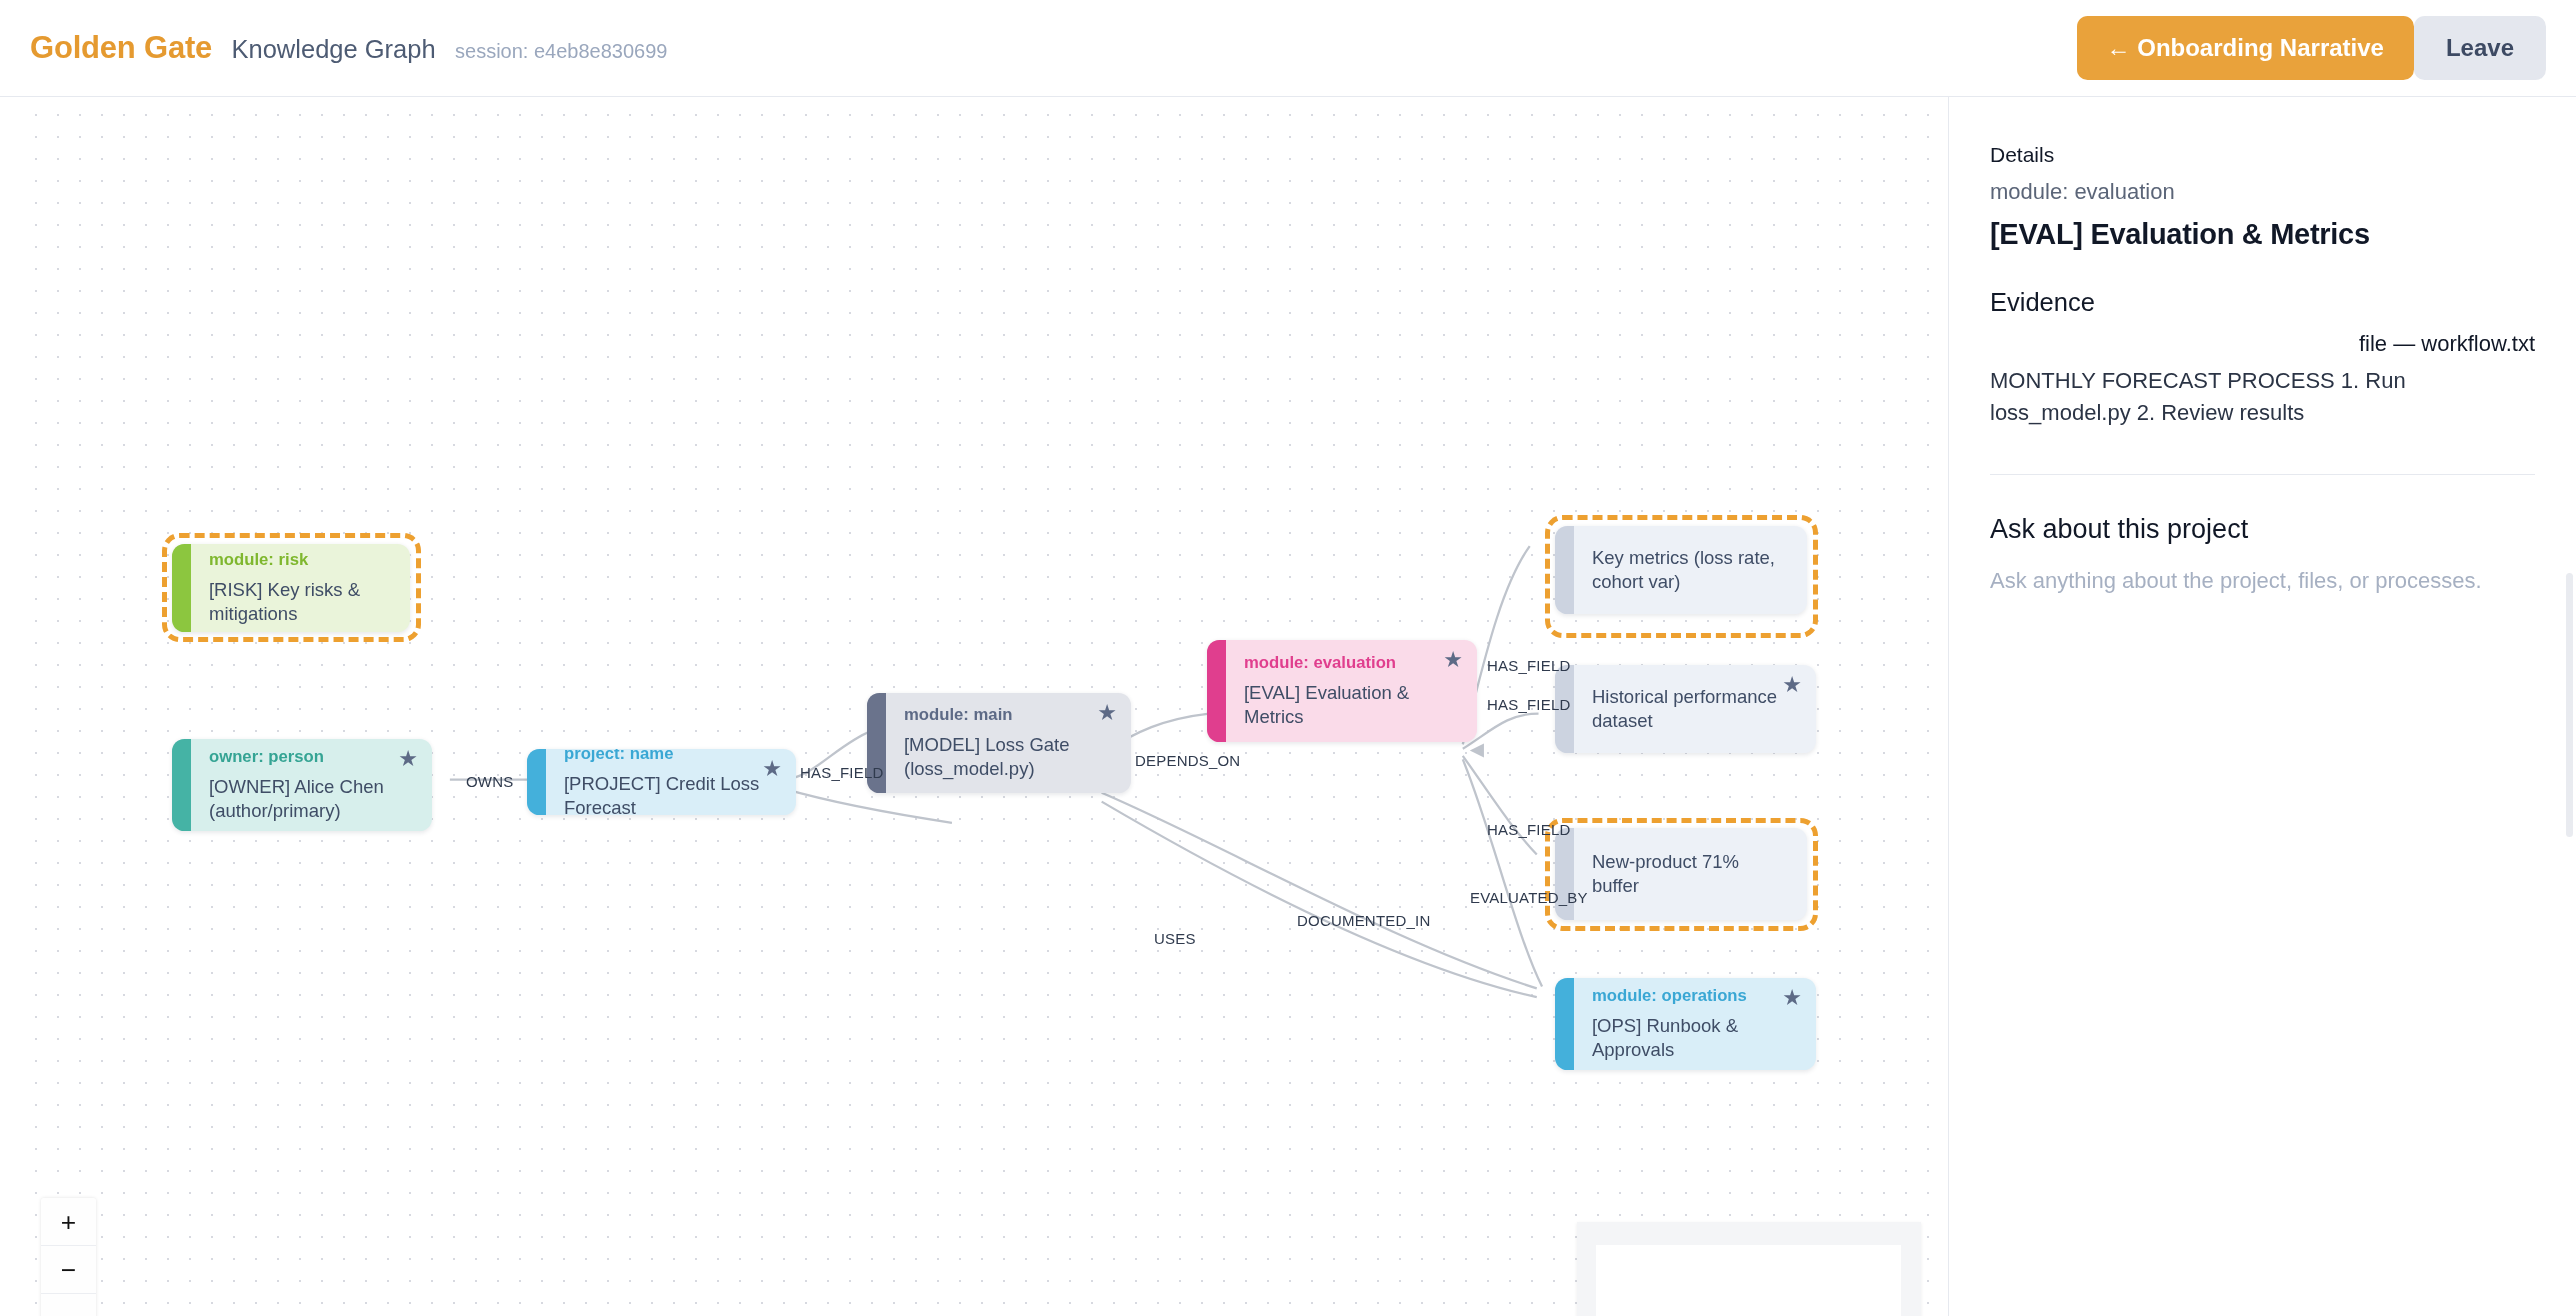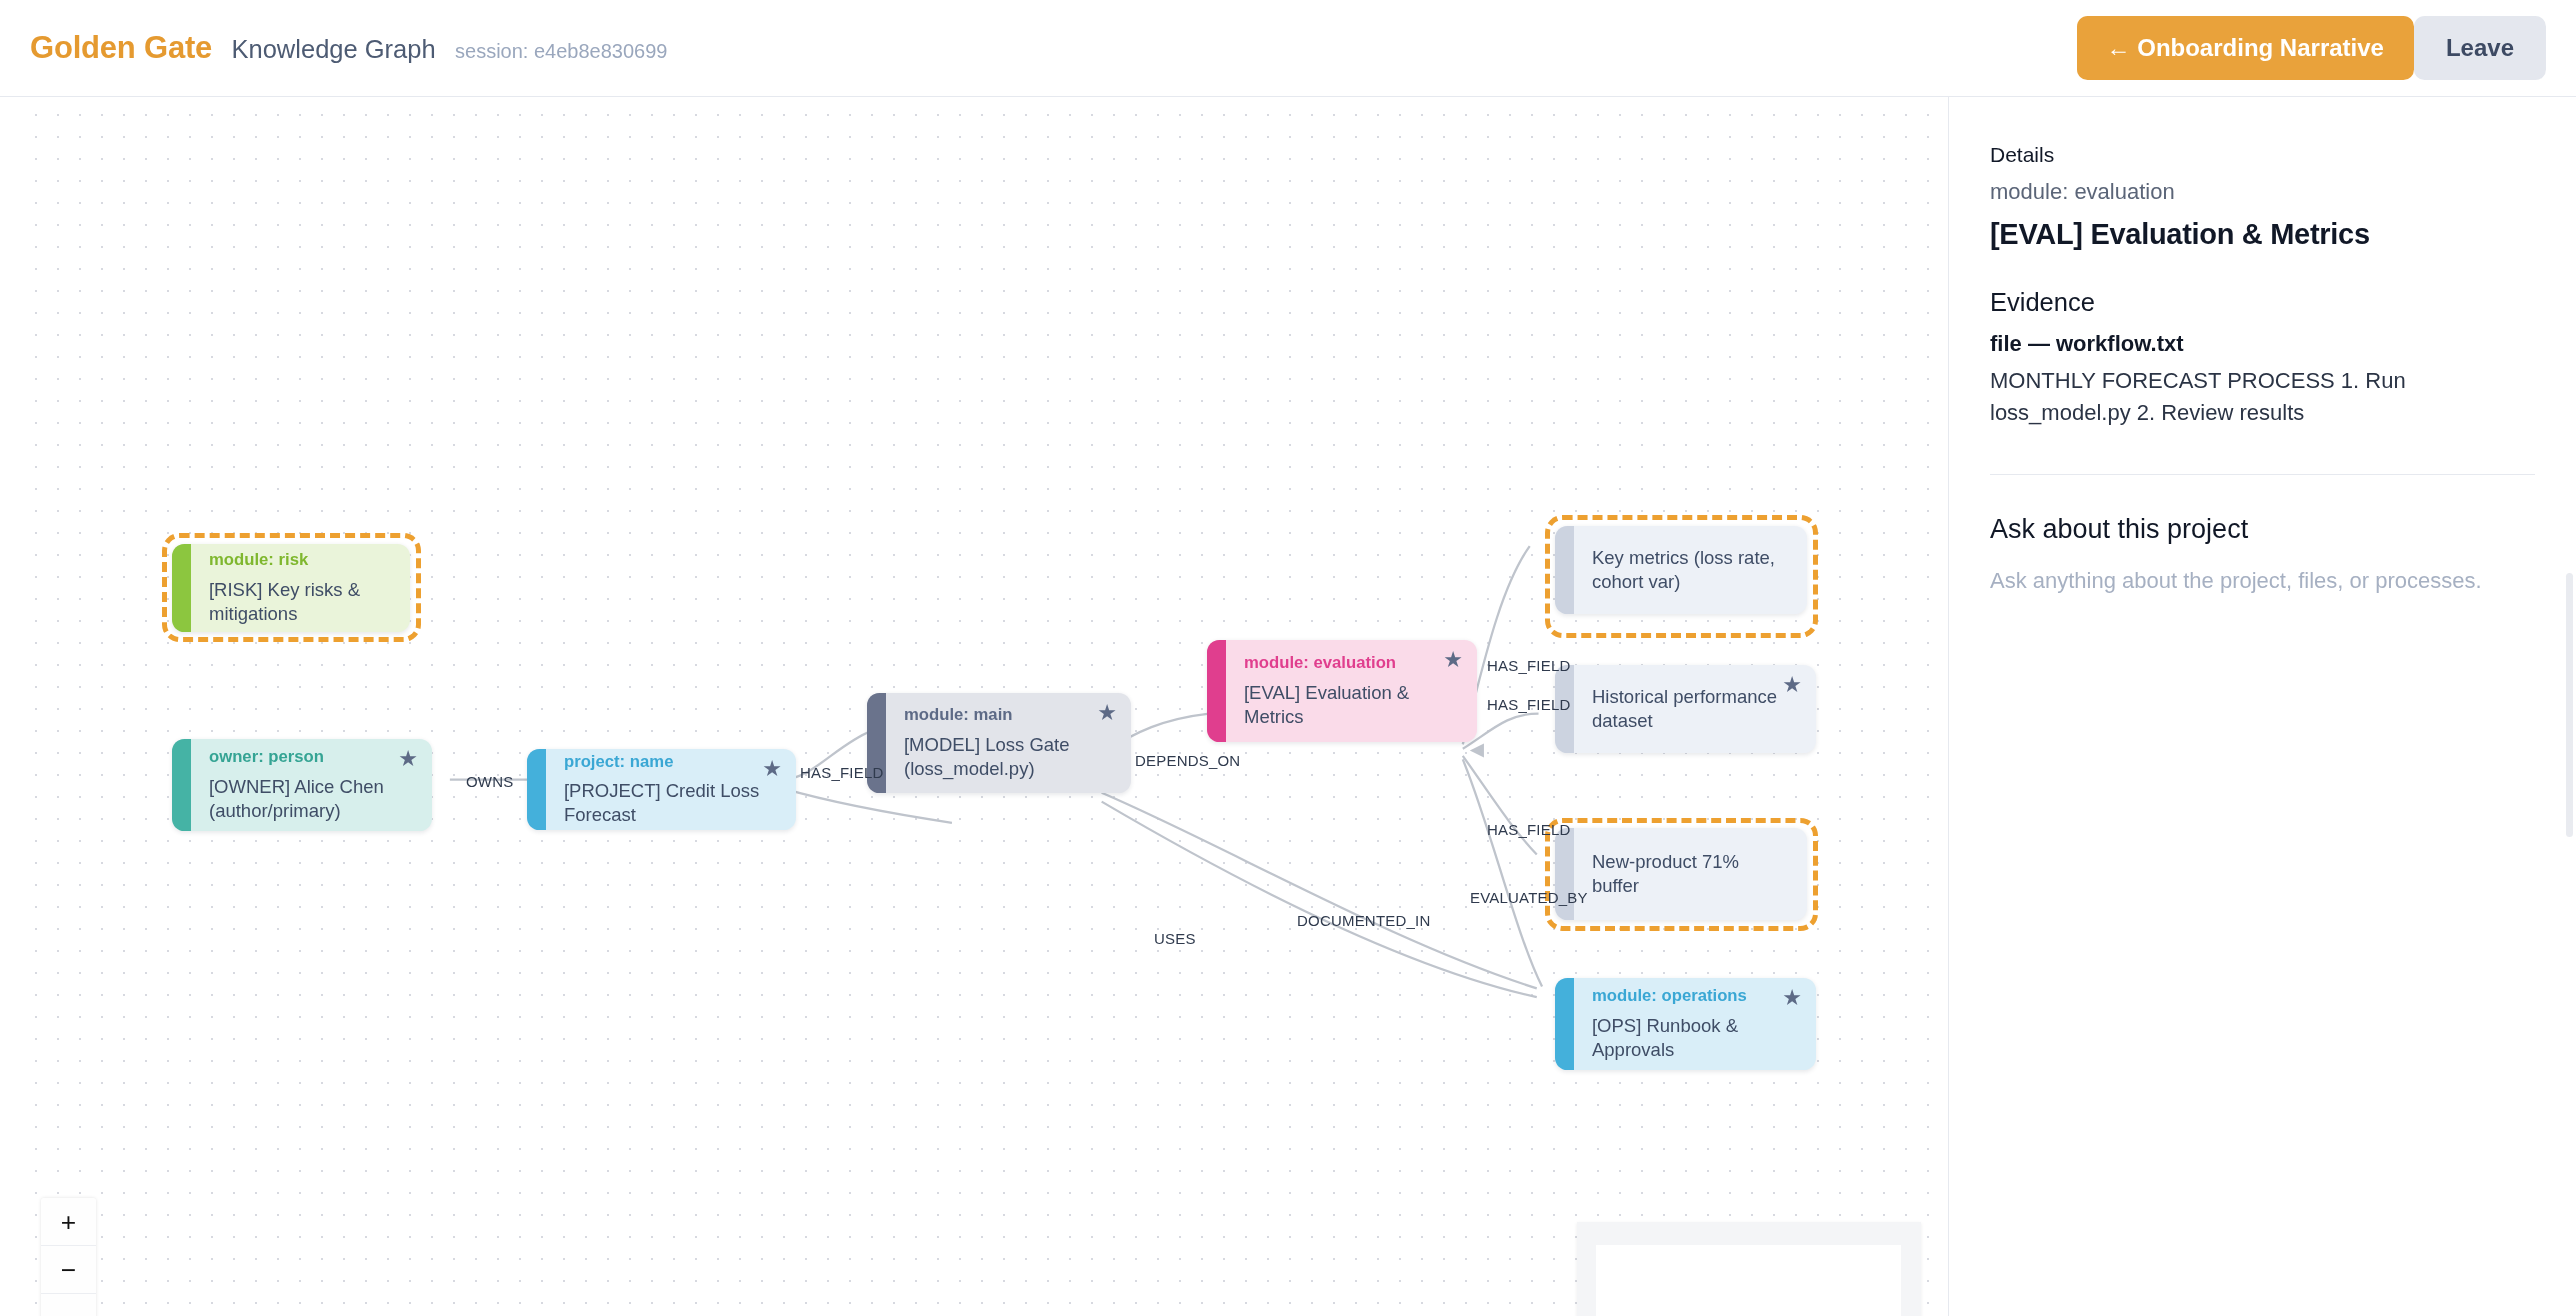--- a/index.html
+++ b/index.html
@@ -164,21 +164,21 @@
     width: 628px; height: 1219px;
     background: #ffffff;
     border-left: 0.9px solid #e6e9ef;
     padding: 46px 41px 0 41px;
     overflow: hidden;
   }
   .sb-h1 { font-size: 21px; color: #111827; margin-bottom: 12.3px; font-weight: normal; }
   .sb-sub { font-size: 22px; color: #5b6578; margin-bottom: 12.3px; }
   .sb-title { font-size: 29px; font-weight: bold; color: #111827; margin-bottom: 37px; letter-spacing: -0.3px; }
   .sb-h2 { font-size: 25.5px; color: #111827; margin-bottom: 14px; font-weight: normal; }
-  .sb-file { font-size: 22px; font-weight: bold; color: #111827; margin-bottom: 8.8px; }
+  .sb-file { font-size: 22px; font-weight: normal; color: #111827; margin-bottom: 8.8px; text-align: right; }
   .sb-snippet { font-size: 22px; color: #2b3445; line-height: 1.42; max-width: 476px; }
   .sb-divider { height: 0.9px; background: #e6e9ef; margin: 46px 0 39px 0; }
   .sb-ask-h { font-size: 27px; color: #111827; margin-bottom: 23px; font-weight: normal; }
   .sb-ask-ph { font-size: 22px; color: #a6b0c2; }
   .sb-scrollbar {
     position: absolute; right: 2.6px; top: 476px;
     width: 7px; height: 264px;
     background: #e9ebf0; border-radius: 3.5px;
   }
 </style>
@@ -240,21 +240,21 @@
 
   <div class="node n-teal" style="left:154px; top:642px; width:260px; height:92px;">
     <div class="stripe"></div>
     <div class="body">
       <span class="kind">owner: person</span>
       <span class="label">[OWNER] Alice Chen (author/primary)</span>
     </div>
     <span class="star">★</span>
   </div>
 
-  <div class="node n-blue" style="left:509px; top:652px; width:269px; height:81px;">
+  <div class="node n-blue" style="left:509px; top:652px; width:269px; height:66px;">
     <div class="stripe"></div>
     <div class="body">
       <span class="kind">project: name</span>
       <span class="label">[PROJECT] Credit Loss Forecast</span>
     </div>
     <span class="star">★</span>
   </div>
 
   <div class="node n-slate" style="left:849px; top:596px; width:264px; height:100px;">
     <div class="stripe"></div>

